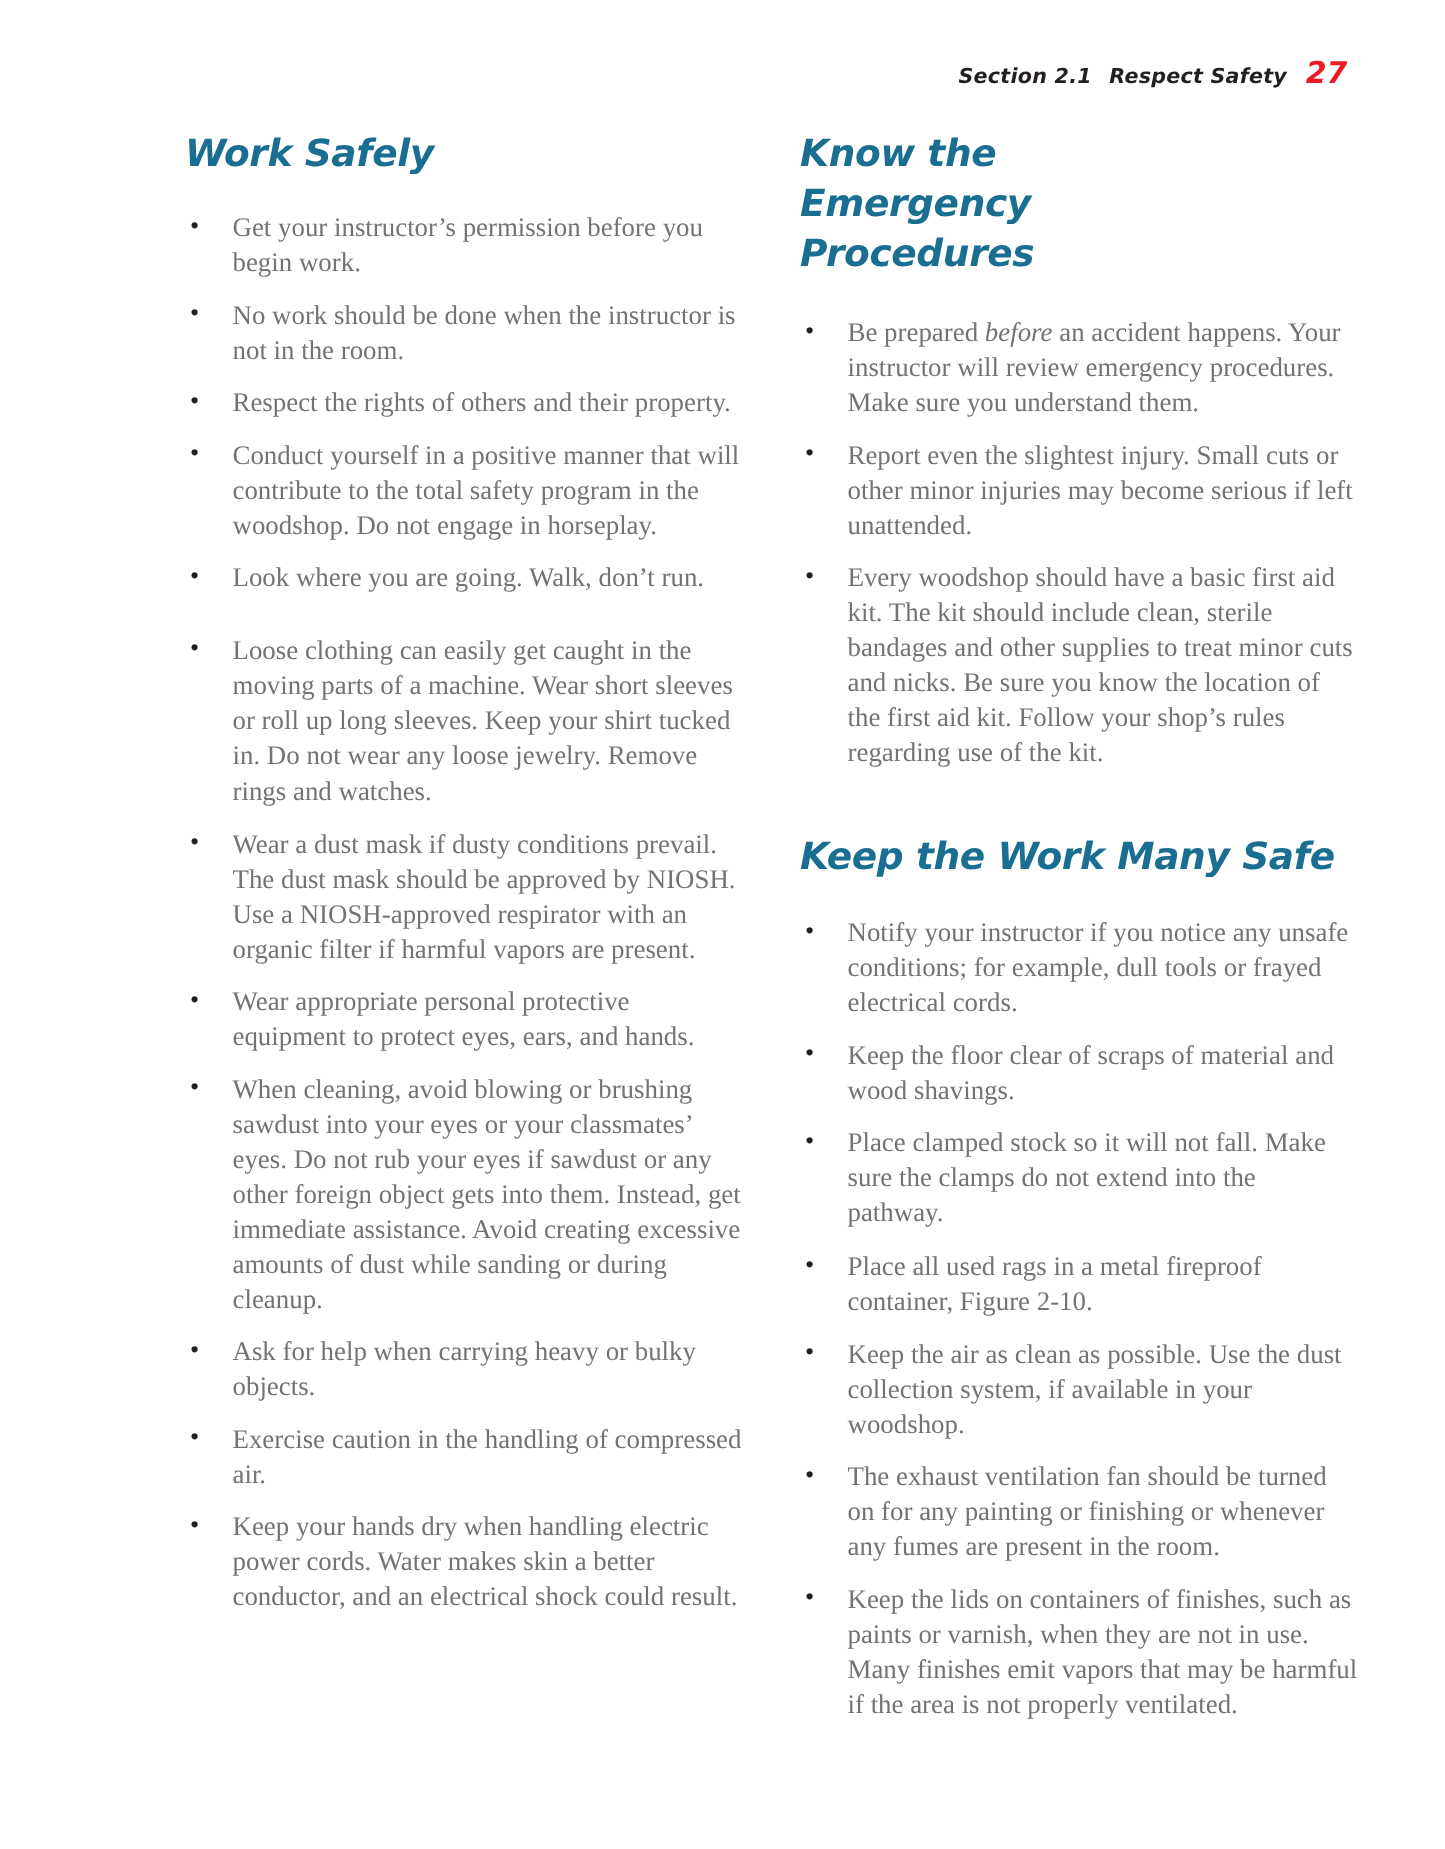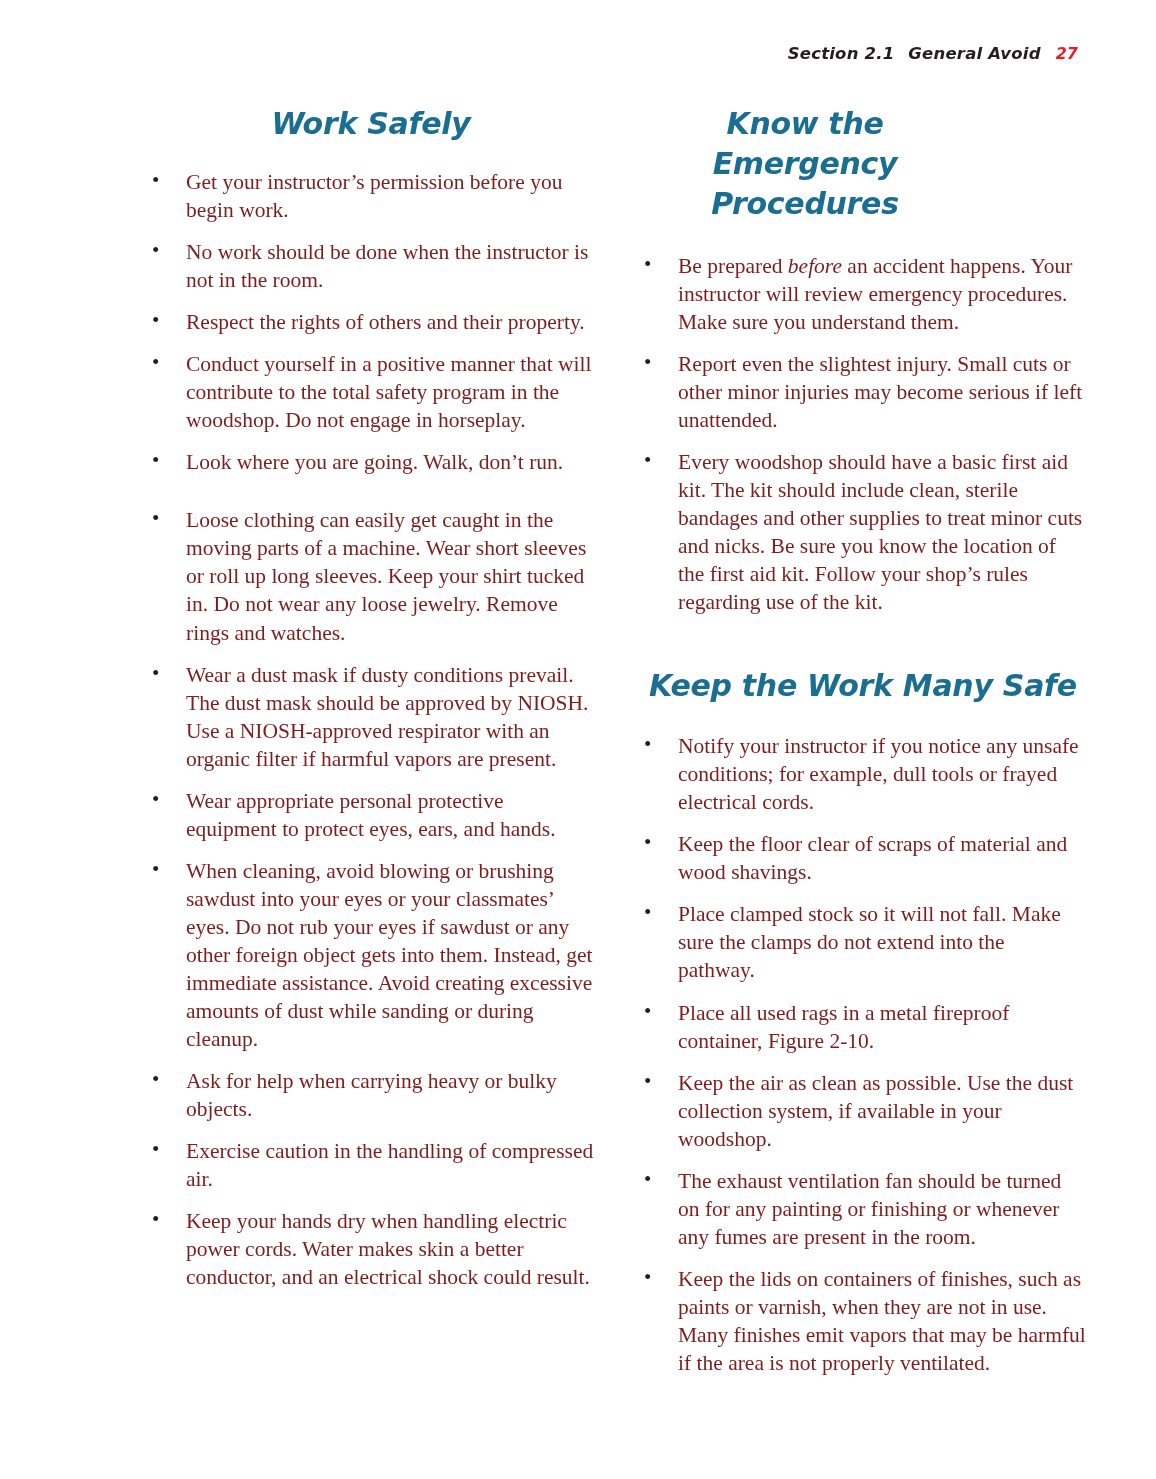--- a/index.html
+++ b/index.html
@@ -33,21 +33,21 @@
     font-style: italic;
     color: #231f20;
     letter-spacing: 0.2px;
   }
   .running-head .rh-sep {
     display: inline-block;
     width: 14px;
   }
   .running-head .rh-page {
     font-family: "DejaVu Sans", "Liberation Sans", sans-serif;
-    font-size: 16px;
+    font-size: 24px;
     font-weight: bold;
     font-style: italic;
     color: #ed1c24;
     margin-left: 15px;
   }
 
   
   .columns {
     position: absolute;
     top: 104px;
@@ -64,21 +64,20 @@
   h2.section-heading {
     font-family: "DejaVu Sans", "Liberation Sans", sans-serif;
     font-style: italic;
     font-weight: bold;
     font-size: 30px;
     line-height: 1.33;
     color: #1a6e92;
     margin: 0;
     padding: 0;
     letter-spacing: -0.3px;
-    text-align: center;
   }
   .col-left .block-work-safely h2.section-heading { margin-top: 0px; }
   .col-left .block-protect h2.section-heading { margin-top: 48px; }
   .col-right .block-emergency h2.section-heading { margin-top: 0px; max-width: 330px; }
   .col-right .block-work-area h2.section-heading { margin-top: 50px; }
 
   
   ul.bullets {
     list-style: none;
     margin: 0;
@@ -88,21 +87,21 @@
   .block-protect ul.bullets { margin-top: 30px; }
   .block-emergency ul.bullets { margin-top: 28px; }
   .block-work-area ul.bullets { margin-top: 26px; }
 
   ul.bullets > li {
     position: relative;
     padding-left: 38px;
     margin-bottom: 14px;
     font-size: 21.5px;
     line-height: 1.305;
-    color: #7f1d1d;
+    color: #737373;
     text-align: left;
   }
   ul.bullets > li:last-child { margin-bottom: 0; }
   ul.bullets > li::before {
     content: "\2022";
     position: absolute;
     left: 4px;
     top: -1px;
     font-size: 21px;
     line-height: 1.305;
@@ -113,21 +112,21 @@
   .bullet-text b { font-weight: normal; }
 </style>
 </head>
 <body>
 
 <div class="page">
 
   <div class="running-head">
     <span class="rh-text">Section 2.1</span>
     <span class="rh-sep"></span>
-    <span class="rh-text">General Avoid</span>
+    <span class="rh-text">Respect Safety</span>
     <span class="rh-page">27</span>
   </div>
 
   <div class="columns">
 
     <div class="column col-left">
 
       <section class="block-work-safely">
         <h2 class="section-heading">Work Safely</h2>
         <ul class="bullets">

